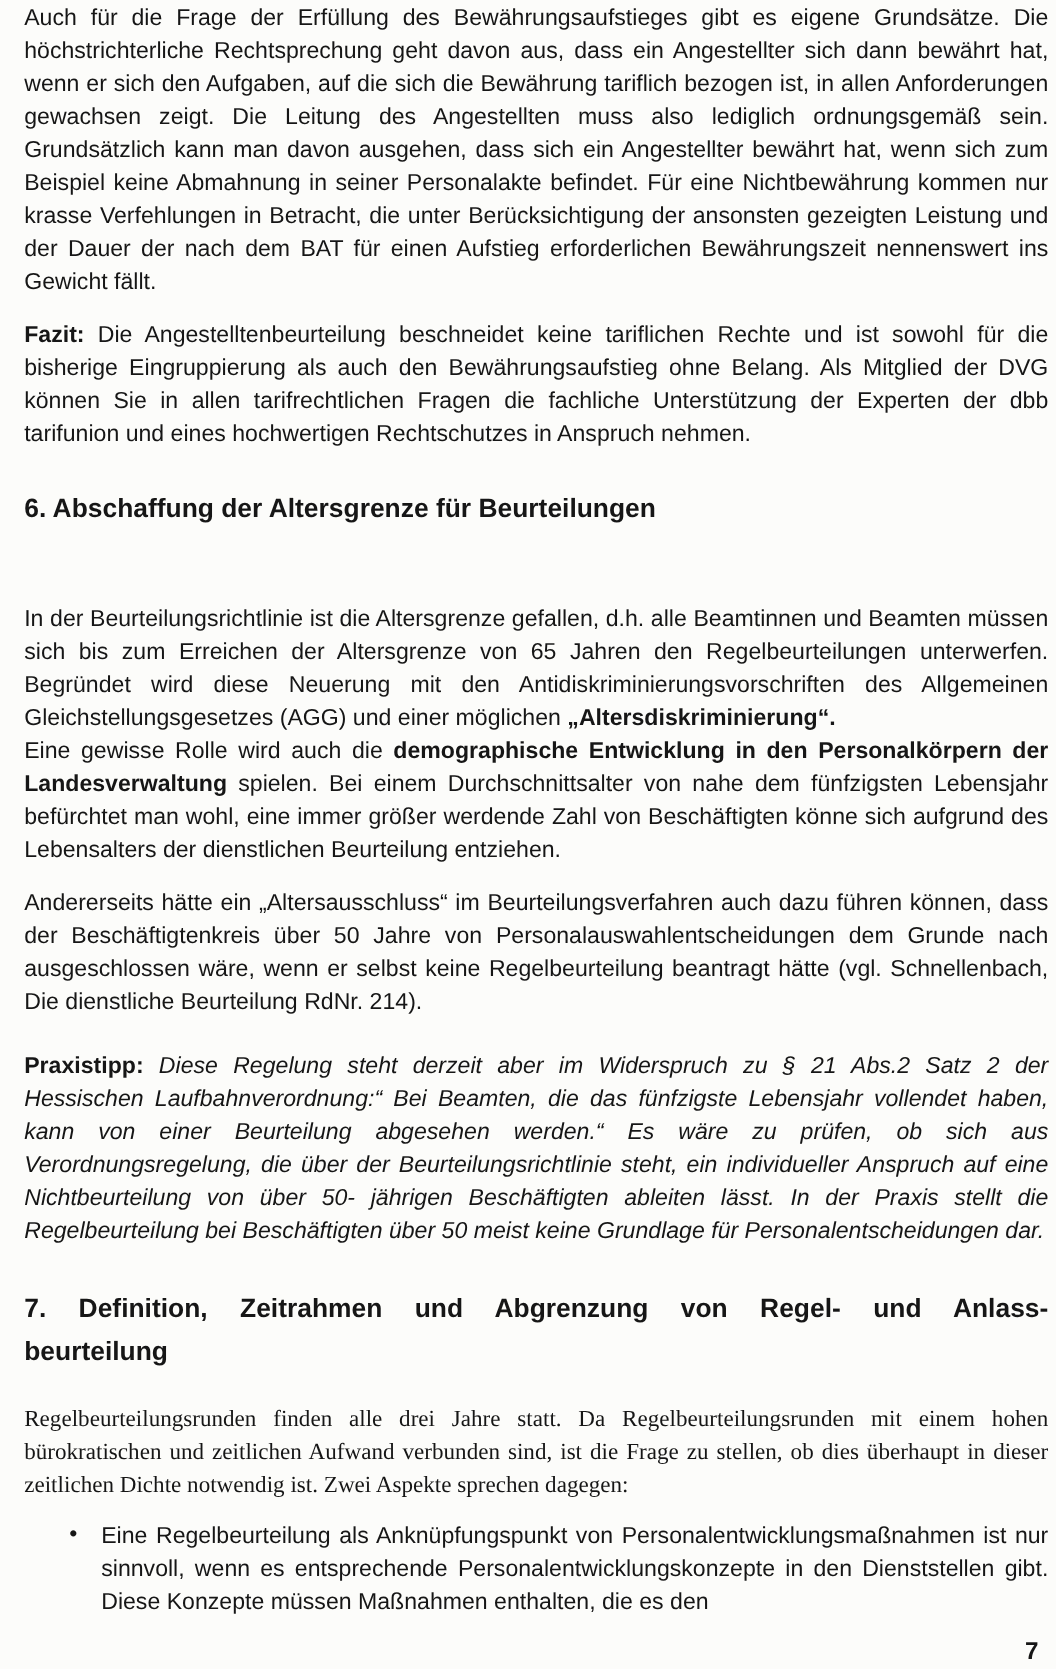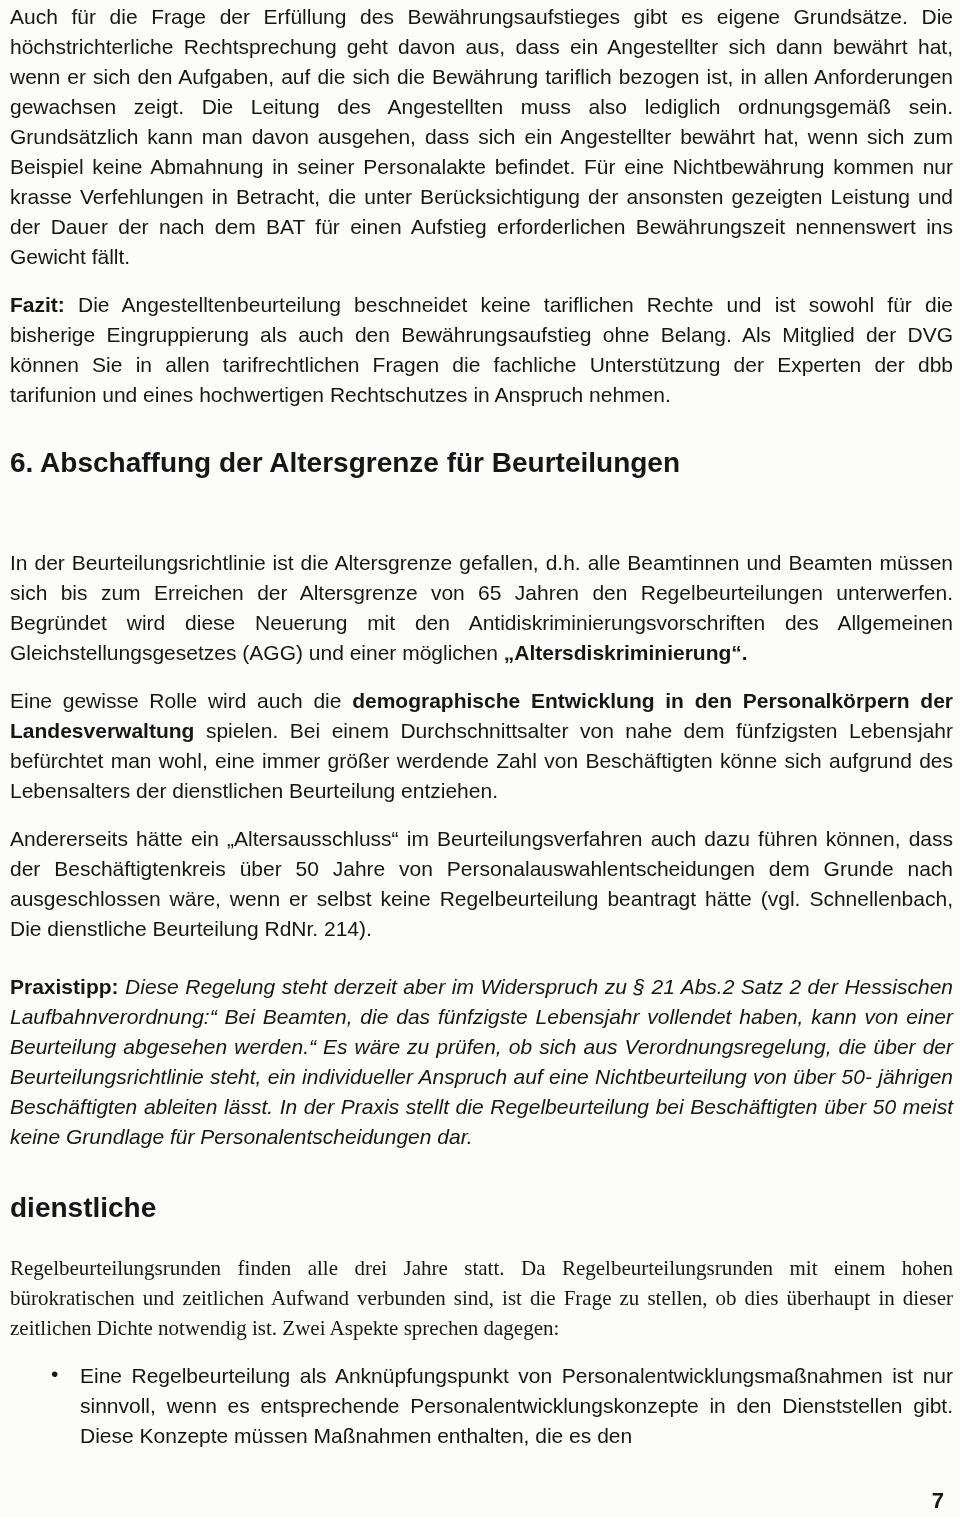--- a/index.html
+++ b/index.html
@@ -14,44 +14,44 @@
     overflow:hidden;
     background:var(--paper);
     color:var(--ink);
     font-family:"Liberation Sans","DejaVu Sans",sans-serif;
   }
   .page{
     position:relative;
     box-sizing:border-box;
     width:960px;
     height:1517px;
-    padding:2px 7px 0 10px;
+    padding:2px 7px 0 22px;
   }
   .para{
     font-size:21px;
     line-height:30px;
     text-align:justify;
     margin:0;
   }
   .p-bewaehrung{margin-top:0;}
   .p-fazit{margin-top:18px;}
   .h-section{
-    font-size:28px;
+    font-size:24px;
     line-height:34px;
     font-weight:bold;
     margin:0;
   }
   .h6{margin-top:36px;}
   .h7{margin-top:36px; line-height:39px;}
   .justify-last{
     text-align:justify;
     text-align-last:justify;
   }
   .p-richtlinie{margin-top:68px;}
-  .p-demographie{margin-top:18px;}
+  .p-demographie{}
   .p-andererseits{margin-top:18px;}
   .p-praxistipp{margin-top:28px;}
   .p-regelrunden{margin-top:26px;font-family:Liberation Serif, serif;}
   .bullet-item{
     position:relative;
     margin-top:18px;
     padding-left:70px;
   }
   .bullet-marker{
     position:absolute;
@@ -85,21 +85,22 @@
 
   <p class="para p-richtlinie"><span class="run-regular">In der Beurteilungsrichtlinie ist die Altersgrenze gefallen, d.h. alle Beamtinnen und Beamten müssen sich bis zum Erreichen der Altersgrenze von 65 Jahren den Regelbeurteilungen unterwerfen. Begründet wird diese Neuerung mit den Antidiskriminierungsvorschriften des Allgemeinen Gleichstellungsgesetzes (AGG) und einer möglichen </span><span class="run-bold">„Altersdiskriminierung“.</span></p>
 
   <p class="para p-demographie"><span class="run-regular">Eine gewisse Rolle wird auch die </span><span class="run-bold">demographische Entwicklung in den Personalkörpern der Landesverwaltung</span><span class="run-regular"> spielen. Bei einem Durchschnittsalter von nahe dem fünfzigsten Lebensjahr befürchtet man wohl, eine immer größer werdende Zahl von Beschäftigten könne sich aufgrund des Lebensalters der dienstlichen Beurteilung entziehen.</span></p>
 
   <p class="para p-andererseits"><span class="run-regular">Andererseits hätte ein „Altersausschluss“ im Beurteilungsverfahren auch dazu führen können, dass der Beschäftigtenkreis über 50 Jahre von Personalauswahlentscheidungen dem Grunde nach ausgeschlossen wäre, wenn er selbst keine Regelbeurteilung beantragt hätte (vgl. Schnellenbach, Die dienstliche Beurteilung RdNr. 214).</span></p>
 
   <p class="para p-praxistipp"><span class="run-bold">Praxistipp:</span><span class="run-italic"> Diese Regelung steht derzeit aber im Widerspruch zu § 21 Abs.2 Satz 2 der Hessischen Laufbahnverordnung:“ Bei Beamten, die das fünfzigste Lebensjahr vollendet haben, kann von einer Beurteilung abgesehen werden.“ Es wäre zu prüfen, ob sich aus Verordnungsregelung, die über der Beurteilungsrichtlinie steht, ein individueller Anspruch auf eine Nichtbeurteilung von über 50- jährigen Beschäftigten ableiten lässt. In der Praxis stellt die Regelbeurteilung bei Beschäftigten über 50 meist keine Grundlage für Personalentscheidungen dar.</span></p>
 
   <h2 class="h-section h7">
-    <span style="display:block;">dienstliche</span>
+    <span class="justify-last" style="display:block;">7. Definition, Zeitrahmen und Abgrenzung von Regel- und Anlass-</span>
+    <span style="display:block;">beurteilung</span>
   </h2>
 
   <p class="para p-regelrunden"><span class="run-regular">Regelbeurteilungsrunden finden alle drei Jahre statt. Da Regelbeurteilungsrunden mit einem hohen bürokratischen und zeitlichen Aufwand verbunden sind, ist die Frage zu stellen, ob dies überhaupt in dieser zeitlichen Dichte notwendig ist. Zwei Aspekte sprechen dagegen:</span></p>
 
   <div class="para bullet-item">
     <span class="bullet-marker">•</span>
     <span><span class="run-regular">Eine Regelbeurteilung als Anknüpfungspunkt von Personalentwicklungsmaßnahmen ist nur sinnvoll, wenn es entsprechende Personalentwicklungskonzepte in den Dienststellen gibt. Diese Konzepte müssen Maßnahmen enthalten, die es den</span></span>
   </div>
 
   <div class="page-number">7</div>

